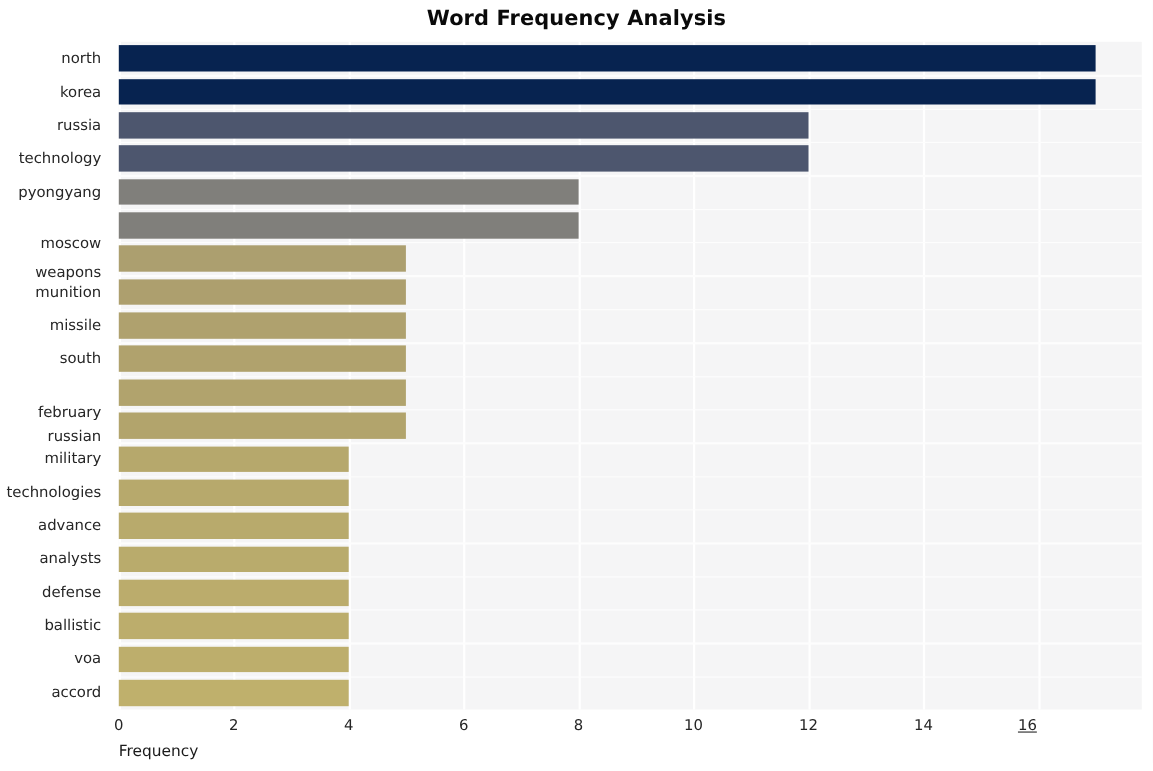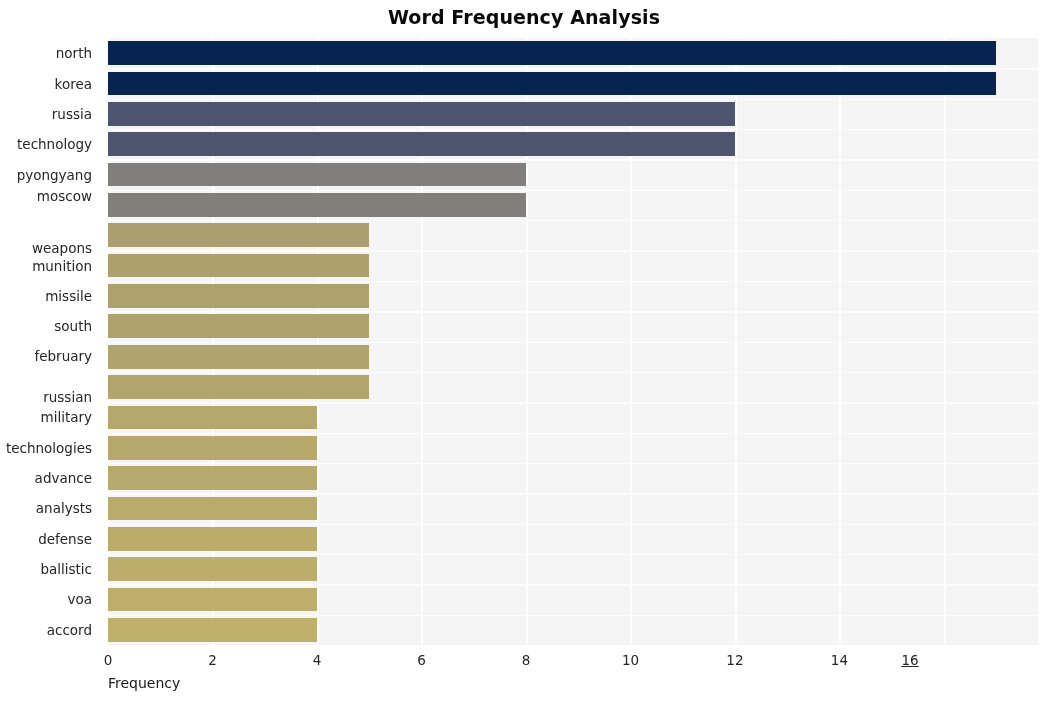--- a/index.html
+++ b/index.html
@@ -182,44 +182,44 @@
         <div class="bar" title="accord: 4" style="top: 579.988px; height: 23.673px; width: 208.989px; background: rgb(191, 176, 108);"></div>
       </div>
   </div>
 
   <div id="y-axis">
       <div class="y-tick-label" style="top: 15.175px;">north</div>
       <div class="y-tick-label" style="top: 45.525px;">korea</div>
       <div class="y-tick-label" style="top: 75.875px;">russia</div>
       <div class="y-tick-label" style="top: 106.225px;">technology</div>
       <div class="y-tick-label" style="top: 136.575px;">pyongyang</div>
-      <div class="y-tick-label" style="top: 158px; text-align: center;">moscow</div>
+      <div class="y-tick-label" style="top: 183px; text-align: center;">moscow</div>
       <div class="y-tick-label" style="top: 210px;">weapons</div>
       <div class="y-tick-label" style="top: 227.625px;">munition</div>
       <div class="y-tick-label" style="top: 257.975px;">missile</div>
       <div class="y-tick-label" style="top: 288.325px;">south</div>
-      <div class="y-tick-label" style="top: 318px;">february</div>
+      <div class="y-tick-label" style="top: 337px;">february</div>
       <div class="y-tick-label" style="top: 359px;">russian</div>
       <div class="y-tick-label" style="top: 379.375px;">military</div>
       <div class="y-tick-label" style="top: 409.725px;">technologies</div>
       <div class="y-tick-label" style="top: 440.075px;">advance</div>
       <div class="y-tick-label" style="top: 470.425px;">analysts</div>
       <div class="y-tick-label" style="top: 500.775px; text-align: center;">defense</div>
       <div class="y-tick-label" style="top: 531.125px;">ballistic</div>
       <div class="y-tick-label" style="top: 561.475px;">voa</div>
       <div class="y-tick-label" style="top: 591.825px;">accord</div>
     </div>
 
   <div id="x-axis">
       <div class="x-tick-label" style="left: 0px;">0</div>
       <div class="x-tick-label" style="left: 104.494px;">2</div>
       <div class="x-tick-label" style="left: 208.989px;">4</div>
       <div class="x-tick-label" style="left: 313.483px;">6</div>
       <div class="x-tick-label" style="left: 417.978px;">8</div>
       <div class="x-tick-label" style="left: 522.472px;">10</div>
       <div class="x-tick-label" style="left: 626.966px;">12</div>
       <div class="x-tick-label" style="left: 731.461px;">14</div>
-      <div class="x-tick-label" style="left: 802px; text-decoration: underline;">16</div>
+      <div class="x-tick-label" style="left: 826px; text-decoration: underline;">16</div>
     </div>
 
   <div id="x-axis-title">Frequency</div>
 
 </div>
 
 </body></html>

